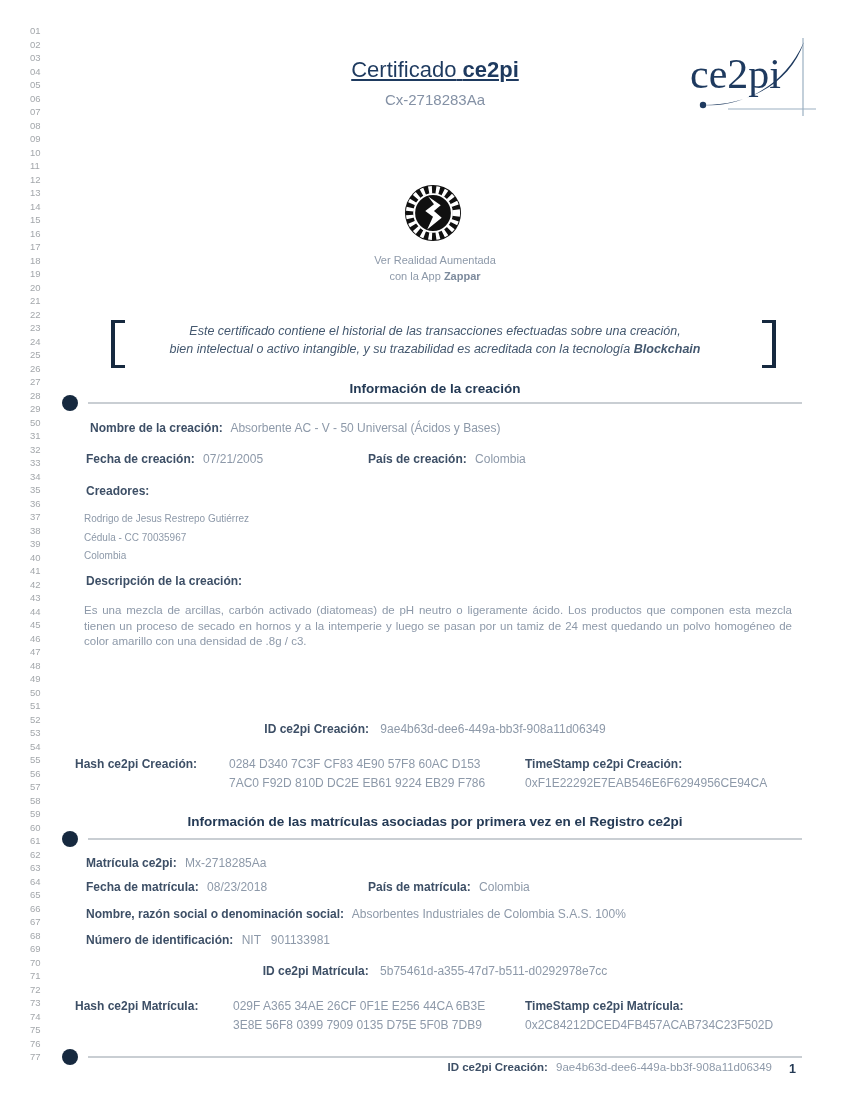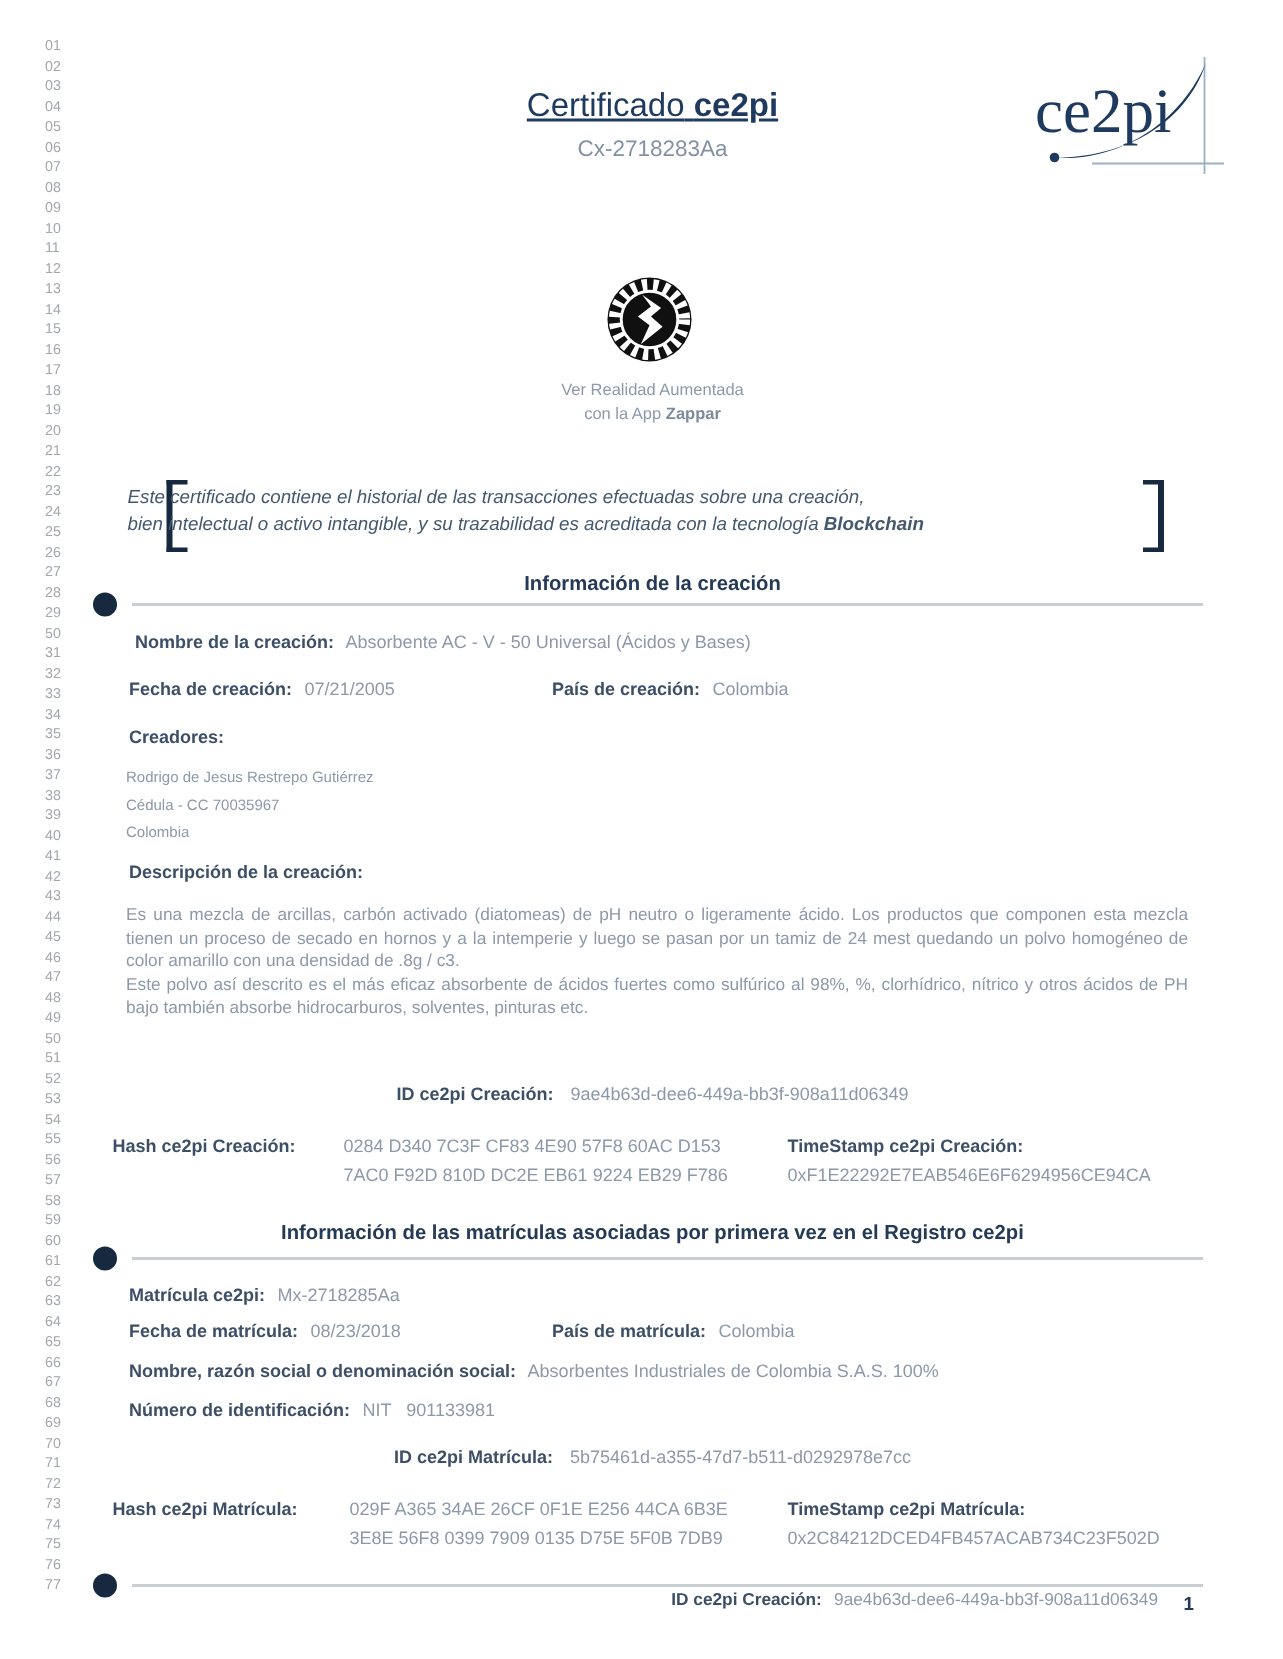--- a/index.html
+++ b/index.html
@@ -10,21 +10,21 @@
   .line-numbers .ln{height:13.5px;line-height:13.5px;}
   
   .doc-title{position:absolute;top:57px;left:85px;width:700px;text-align:center;font-size:22px;color:#1e3a5f;text-decoration:underline;}
   .doc-title b{font-weight:bold;}
   .doc-code{position:absolute;top:91px;left:85px;width:700px;text-align:center;font-size:15px;font-weight:normal;color:#8491a5;}
   
   .zappar-icon{position:absolute;top:184px;left:404px;width:58px;height:58px;}
   .zap-caption{position:absolute;left:85px;width:700px;text-align:center;font-size:11px;color:#8d99a9;}
   .zap-caption b{color:#7d8b9d;}
   
-  .quote-line{position:absolute;left:85px;width:700px;text-align:left;font-style:italic;font-size:12.5px;color:#44586f;}
+  .quote-line{position:absolute;left:85px;width:700px;text-align:center;font-style:italic;font-size:12.5px;color:#44586f;}
   .quote-line b{font-weight:bold;}
   .bracket{position:absolute;top:320px;width:10px;height:42px;border-top:3px solid #16293f;border-bottom:3px solid #16293f;}
   .bracket.left{left:111px;border-left:4px solid #16293f;}
   .bracket.right{left:762px;border-right:4px solid #16293f;}
   
   .section-title{position:absolute;left:85px;width:700px;text-align:center;font-size:13.5px;font-weight:bold;color:#243a55;}
   .section-line{position:absolute;left:88px;width:714px;height:2px;background:#c9ced3;}
   .bullet{position:absolute;left:62px;width:16px;height:16px;border-radius:50%;background:#16293f;}
   
   .row{position:absolute;font-size:12px;white-space:nowrap;}
@@ -178,21 +178,20 @@
   <div class="plain-lines" style="top:510px;left:84px;">
     <div>Rodrigo de Jesus Restrepo Gutiérrez</div>
     <div>Cédula - CC 70035967</div>
     <div>Colombia</div>
   </div>
   <div class="row" style="top:574px;left:86px;">
     <span class="lbl">Descripción de la creación:</span>
   </div>
   <div class="para" style="top:603px;">
     <div>Es una mezcla de arcillas, carbón activado (diatomeas) de pH neutro o ligeramente ácido. Los productos que componen esta mezcla tienen un proceso de secado en hornos y a la intemperie y luego se pasan por un tamiz de 24 mest quedando un polvo homogéneo de color amarillo con una densidad de .8g / c3.</div>
-    <div>Este polvo así descrito es el más eficaz absorbente de ácidos fuertes como sulfúrico al 98%, %, clorhídrico, nítrico y otros ácidos de PH bajo también absorbe hidrocarburos, solventes, pinturas etc.</div>
   </div>
 
   <div class="row centered" style="top:722px;">
     <span class="lbl">ID ce2pi Creación:</span>
     <span class="val">9ae4b63d-dee6-449a-bb3f-908a11d06349</span>
   </div>
 
   <div class="row" style="top:757px;left:75px;">
     <span class="lbl">Hash ce2pi Creación:</span>
   </div>

